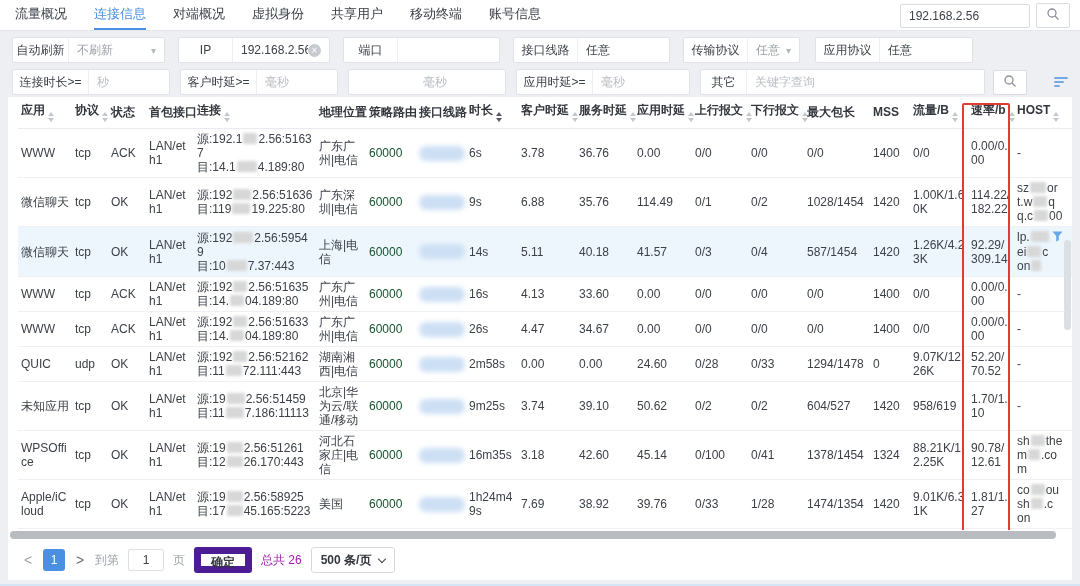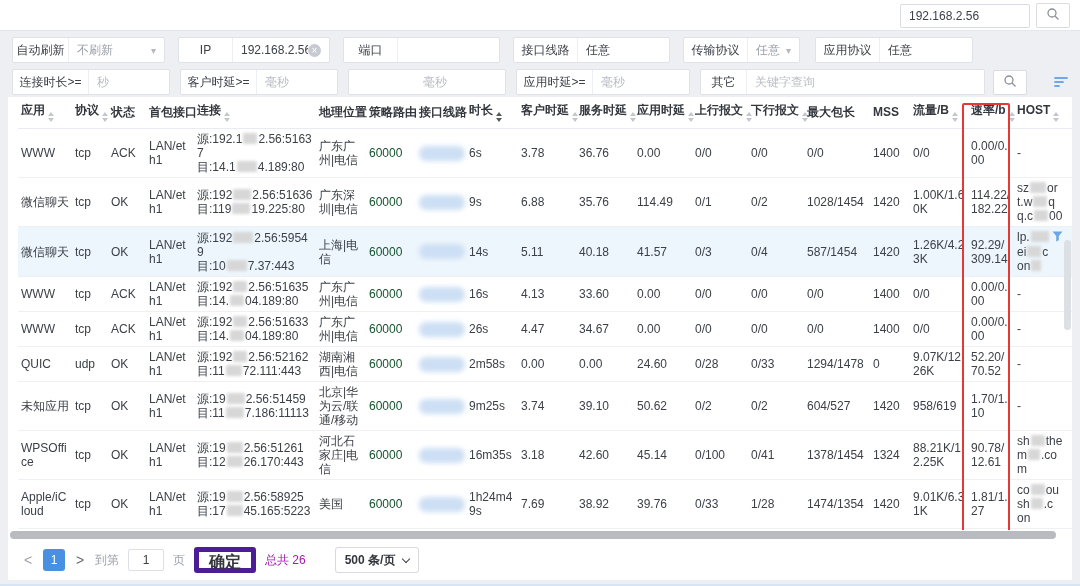--- a/index.html
+++ b/index.html
@@ -72,37 +72,46 @@
   
   .pager { height:40px; display:flex; align-items:center; padding-left:14px; gap:9px; background:#fff; }
   .pg-arrow { color:#9ca1a8; font-size:14px; width:12px; text-align:center; cursor:pointer;
               background:none; border:none; padding:0; font-family:inherit; }
   .pg-arrow.next { color:#646a72; }
   .pg-cur { width:22px; height:22px; background:#4a90e2; color:#fff; border-radius:3px;
             display:flex; align-items:center; justify-content:center; font-size:12px; cursor:pointer; }
   .pg-label { color:#9ca1a8; }
   .pg-input { width:36px; height:22px; border:1px solid #dcdfe3; border-radius:2px;
               text-align:center; font-size:12px; color:#3c4148; outline:none; font-family:inherit; }
-  .pg-confirm { height:26px; padding:0 10px; border:5px solid #4c1d95; background:#fff;
-                border-radius:3px; font-weight:bold; font-size:16px; color:#33373d;
+  .pg-confirm { height:26px; padding:0 10px; border:7px solid #4c1d95; background:#fff;
+                border-radius:3px; font-weight:bold; font-size:12px; color:#33373d;
                 cursor:pointer; font-family:inherit; }
   .pg-total { color:#a21caf; }
   .pg-select { height:26px; border:1px solid #d6dade; border-radius:3px; display:flex;
                align-items:center; padding:0 9px; gap:8px; color:#33373d; font-weight:bold;
-               cursor:pointer; background:#fff;margin-left:20px; }
+               cursor:pointer; background:#fff; }
   .chev { width:6px; height:6px; border-right:1.6px solid #3c4148; border-bottom:1.6px solid #3c4148;
           transform:rotate(45deg); margin-top:-3px; }
   .bottom-line { position:fixed; left:0; bottom:0; width:1080px; height:2px; background:#d6e5f5; }
 </style>
 </head>
 <body>
 
 <div>
 
   <header class="tabbar">
+    <nav id="tabs" style="display:flex;align-items:flex-end;">
+        <div class="tab">流量概况</div>
+        <div class="tab active">连接信息</div>
+        <div class="tab">对端概况</div>
+        <div class="tab">虚拟身份</div>
+        <div class="tab">共享用户</div>
+        <div class="tab">移动终端</div>
+        <div class="tab">账号信息</div>
+      </nav>
     <div class="topsearch">
       <input value="192.168.2.56" style="">
       <button class="icon-btn">
         <span>
           <svg width="14" height="14" viewBox="0 0 14 14">
               <circle cx="6" cy="6" r="4" fill="none" stroke="#8a9099" stroke-width="1.3"></circle>
               <line x1="9" y1="9" x2="12.5" y2="12.5" stroke="#8a9099" stroke-width="1.3"></line>
             </svg>
         </span>
       </button>

